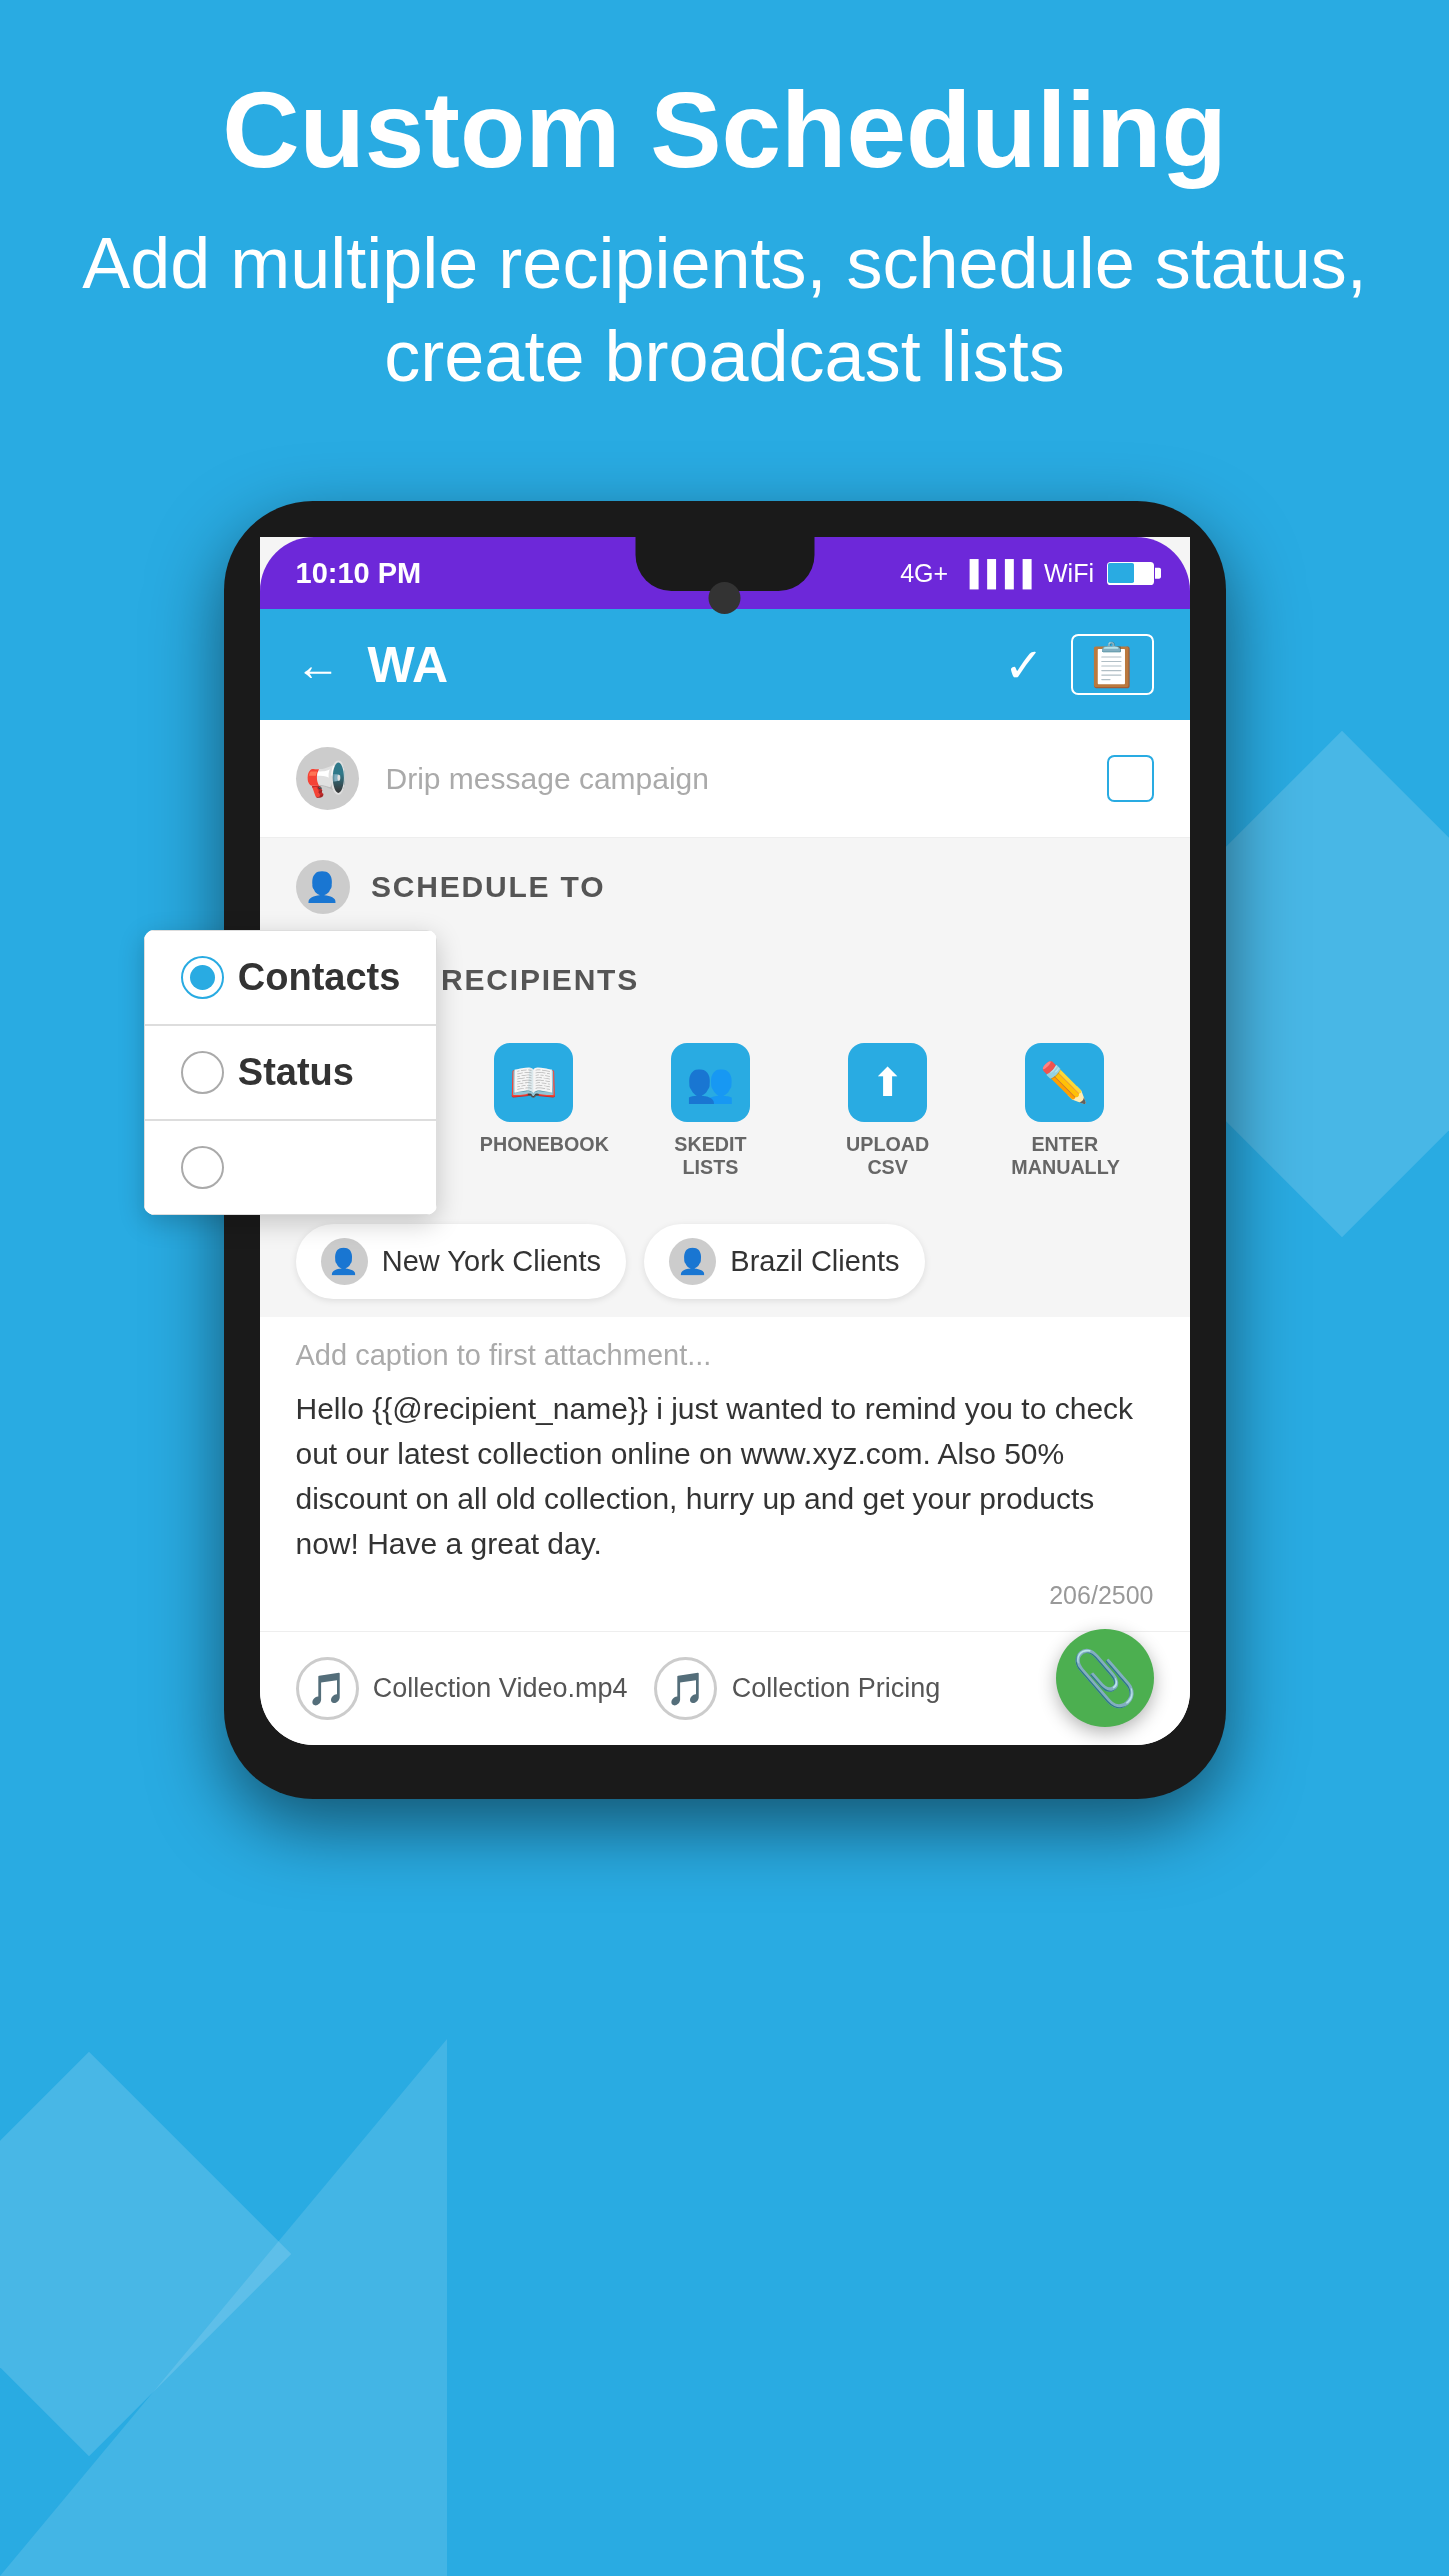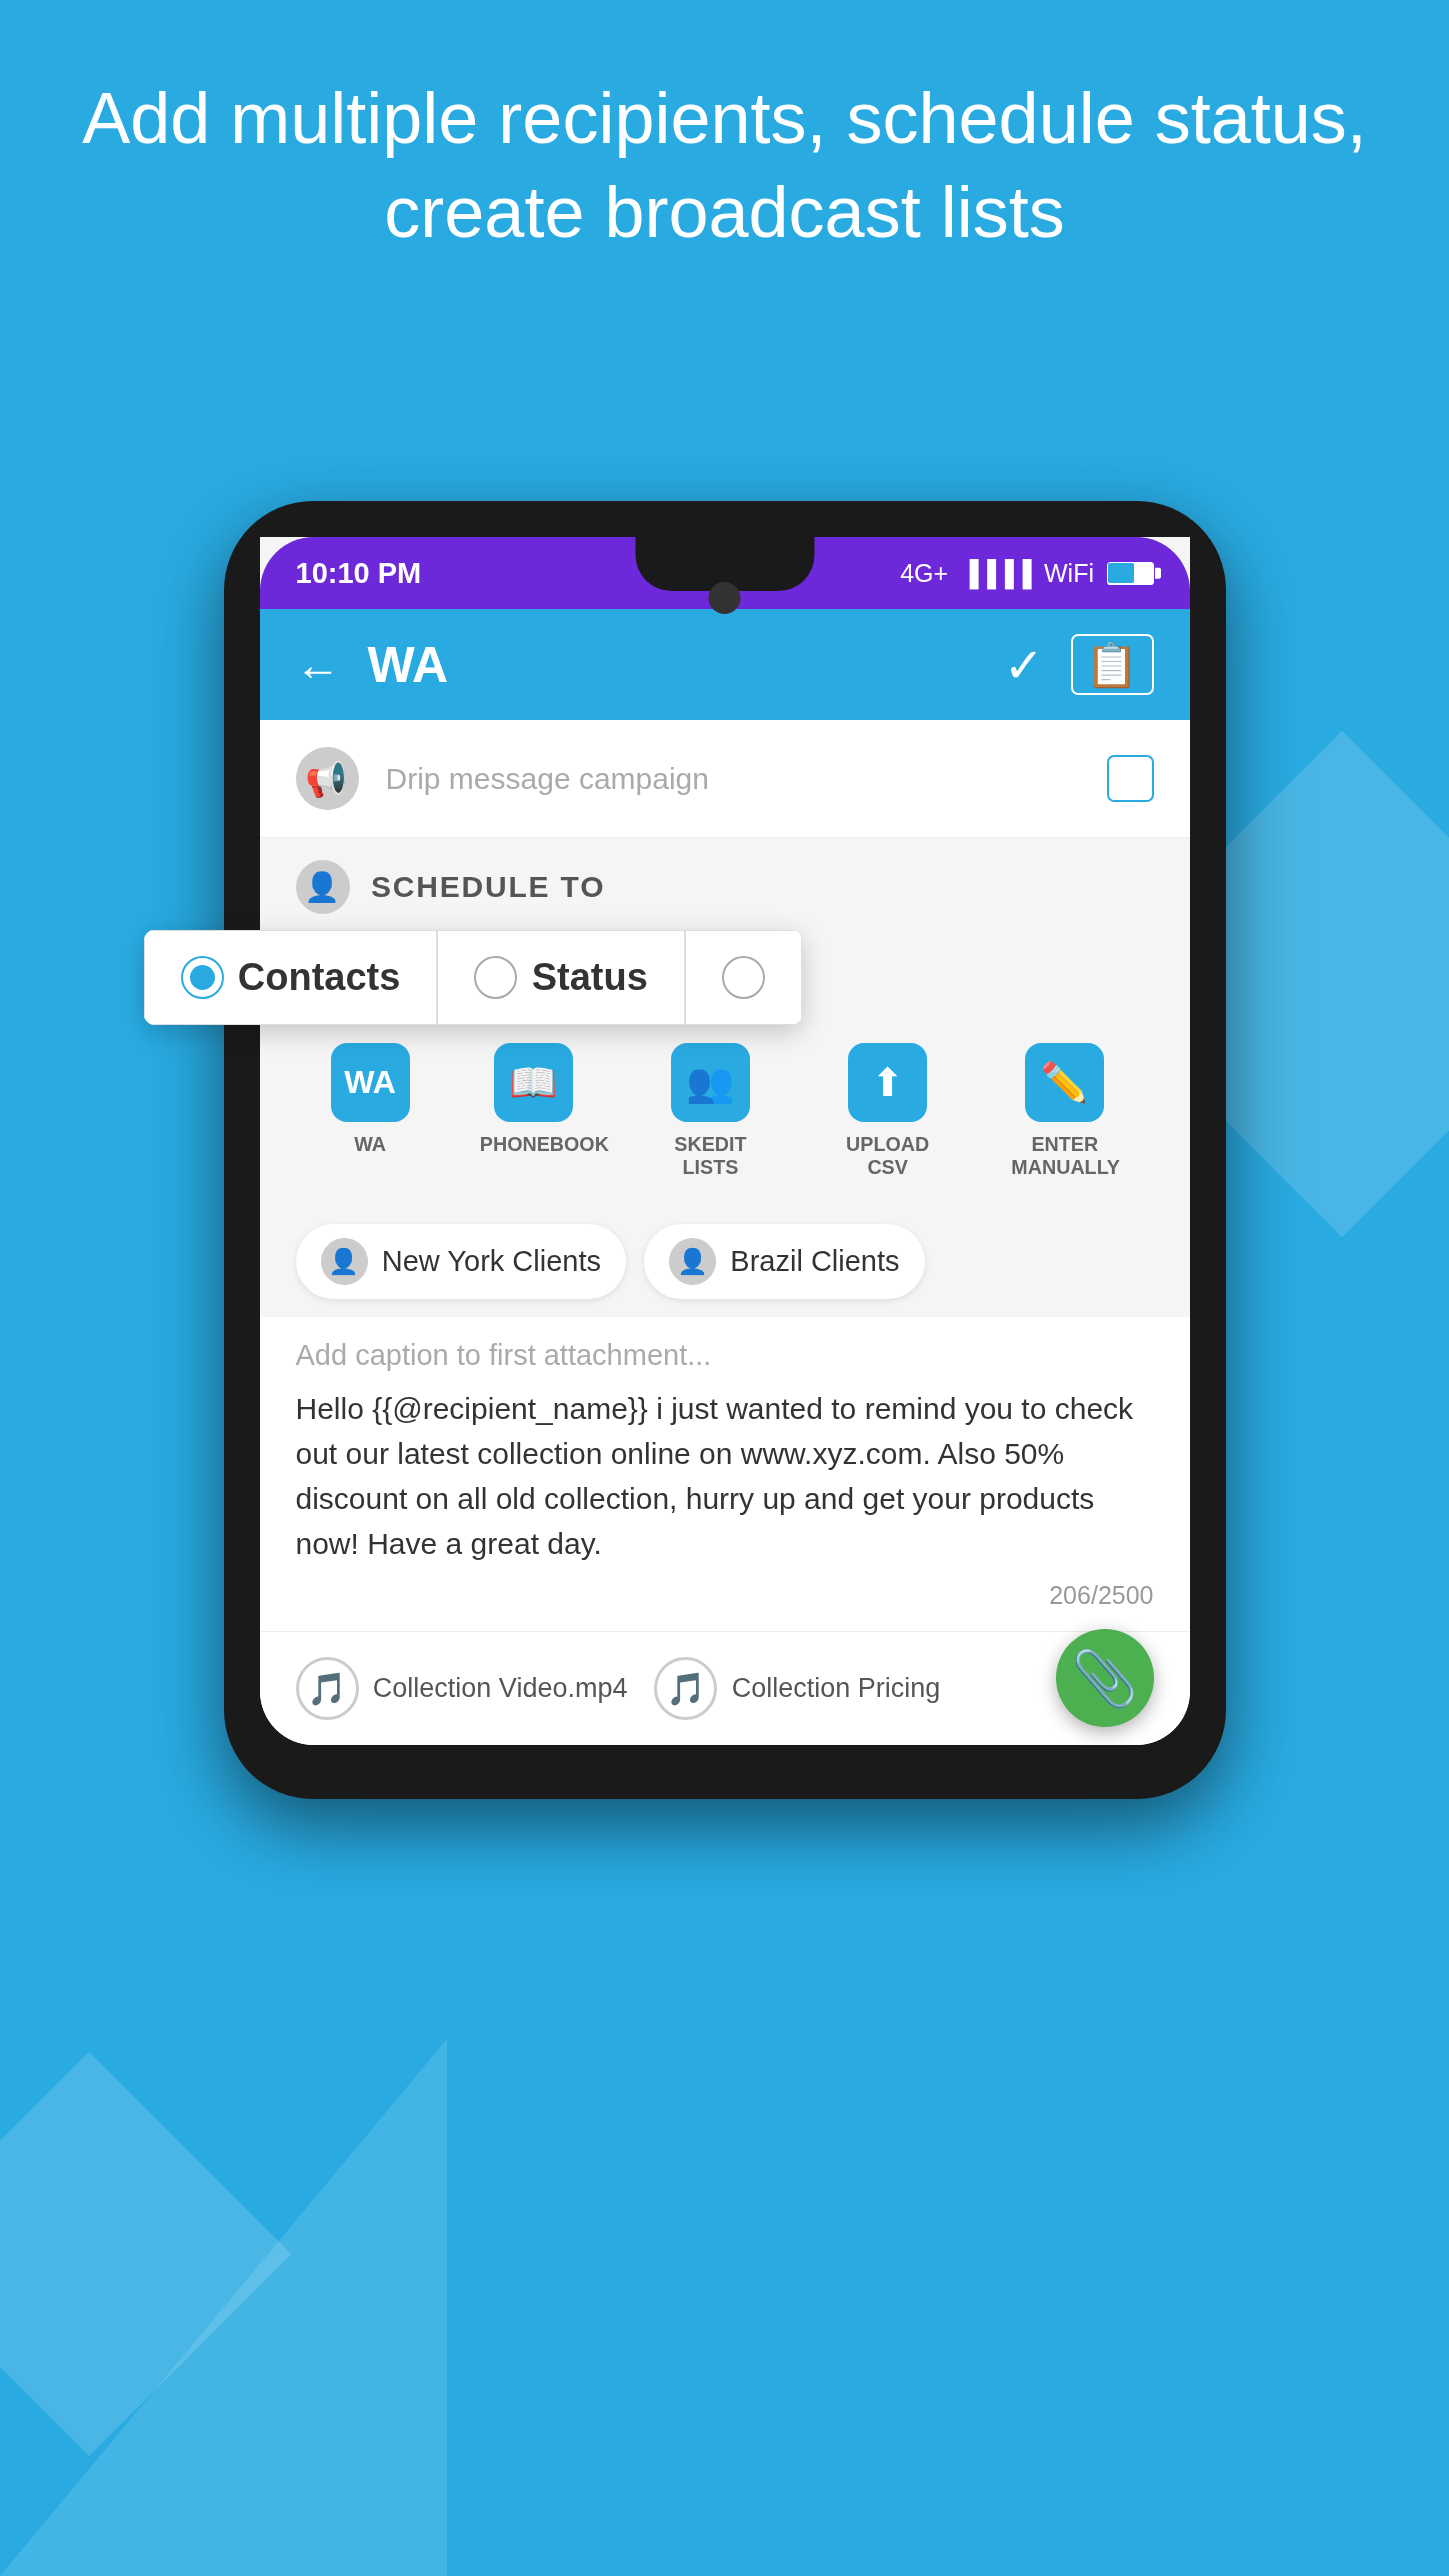--- a/index.html
+++ b/index.html
@@ -68,20 +68,21 @@
       position: absolute;
       top: 429px;
       left: -80px;
       z-index: 30;
       display: flex;
       gap: 0;
       background: #fff;
       border-radius: 10.7px;
       box-shadow: 0 7.2px 27px rgba(0,0,0,0.2);
       overflow: hidden;
+      flex-direction: column;
     }
     .radio-tab {
       display: flex;
       align-items: center;
       gap: 14.3px;
       padding: 25px 36px;
       border: 1.8px solid #ddd;
       background: #fff;
       font-size: 38px;
       font-weight: 600;
@@ -488,20 +489,21 @@
 <body>
 
 <div style="position:absolute;top:0;left:0;width:1449px;height:2576px;background:#29abe2;z-index:0;"></div>
 
 <div class="bg-shape-left"></div>
 <div class="bg-shape-right"></div>
 
 <div style="position:absolute;bottom:0;left:0;width:0;height:0;border-style:solid;border-width:0 0 537px 447px;border-color:transparent transparent rgba(255,255,255,0.12) transparent;z-index:1;"></div>
 
 <div class="header-section" style="position:relative;z-index:2;">
+  <div class="main-title">Custom Scheduling</div>
   <div class="sub-title">Add multiple recipients, schedule status, create broadcast lists</div>
 </div>
 
 <div class="phone-wrapper">
 
   <div class="radio-tabs-overlay">
     <div class="radio-tab">
       <div class="radio-circle active"></div>
       <span>Contacts</span>
     </div>

